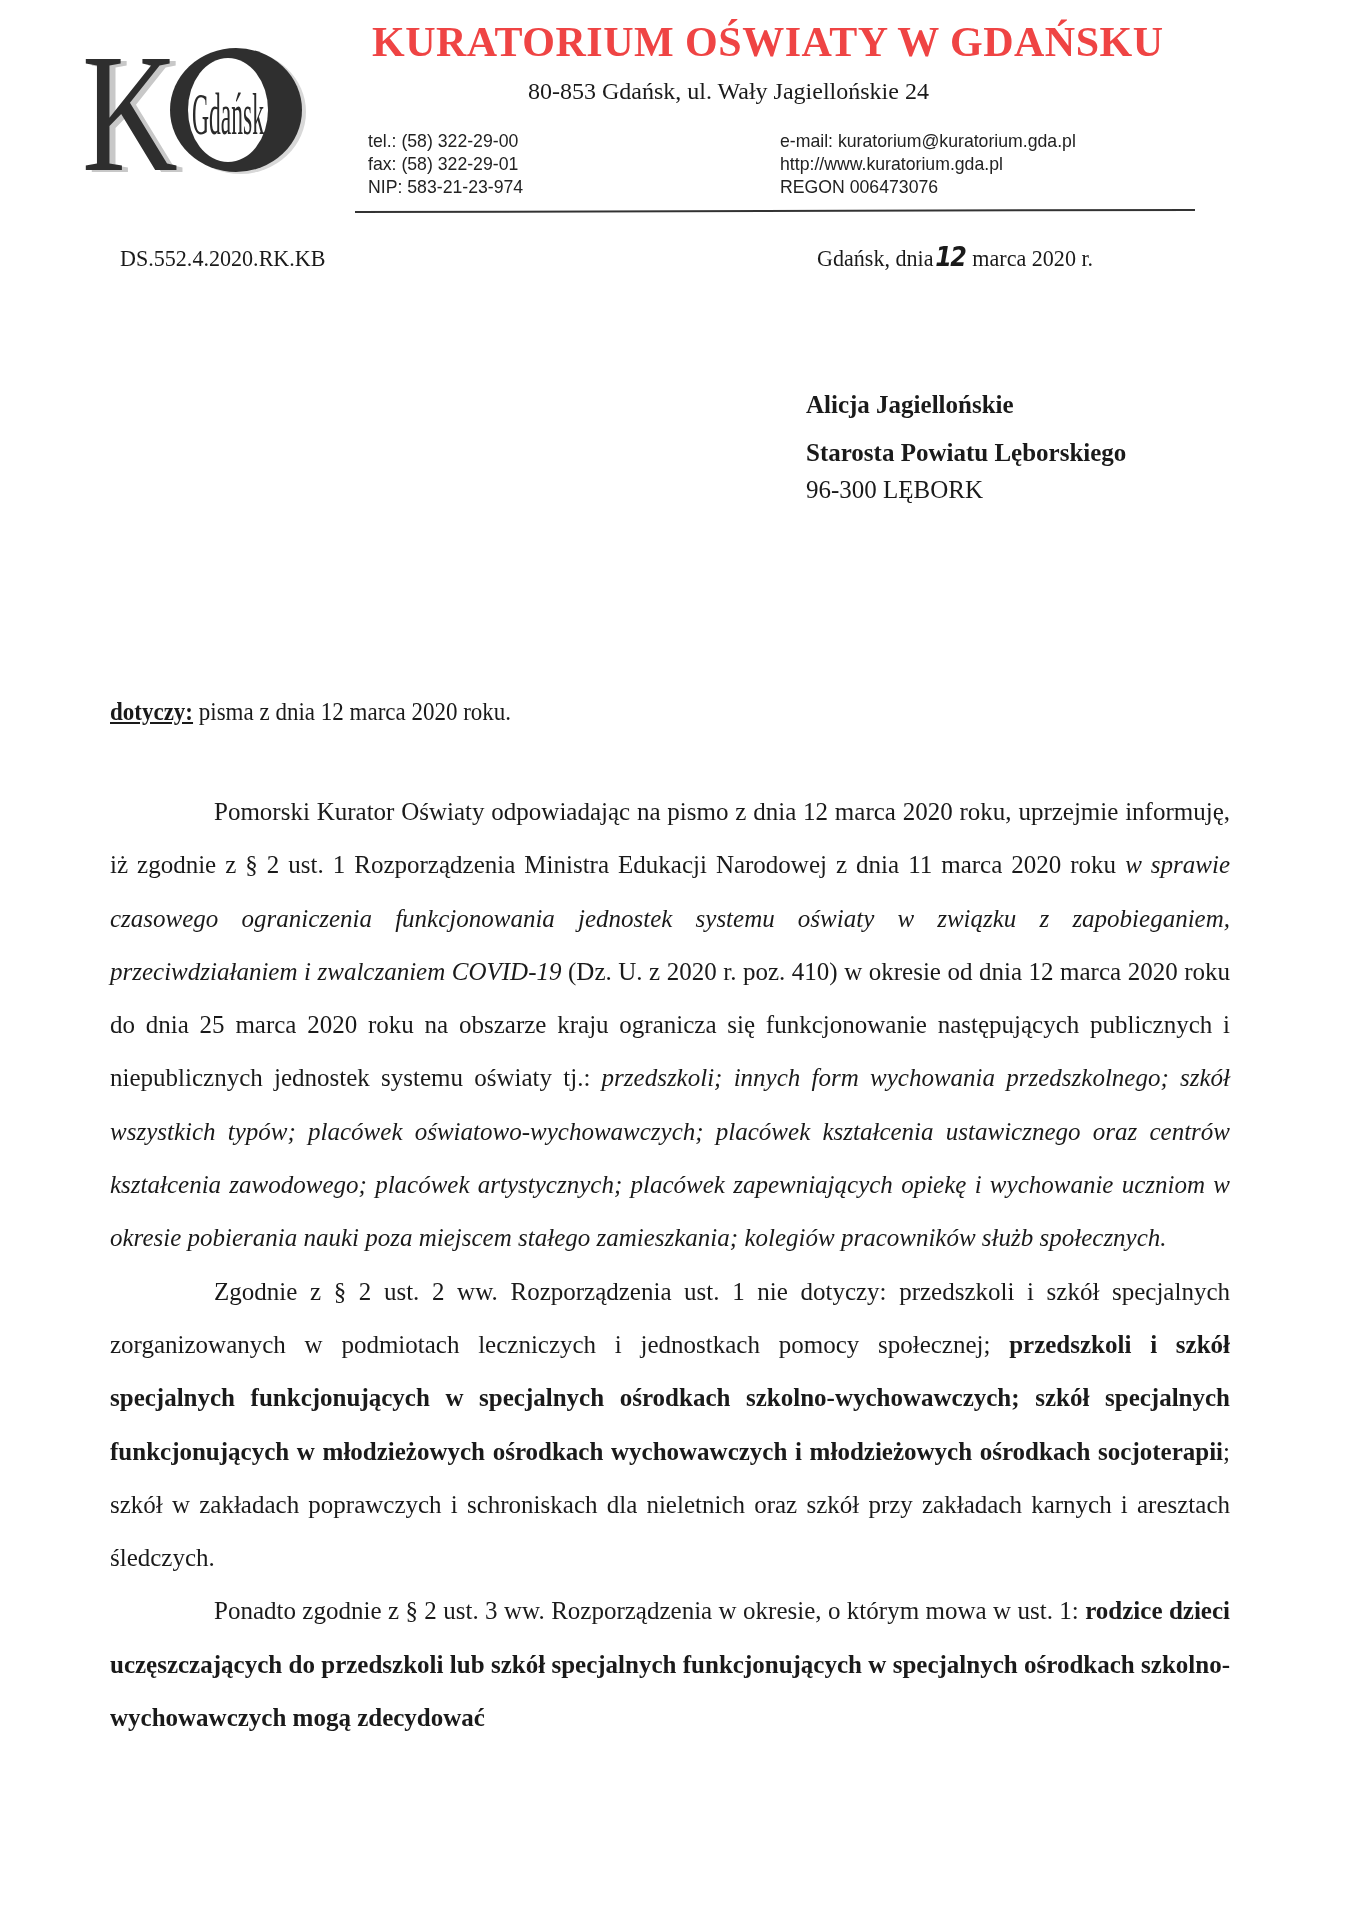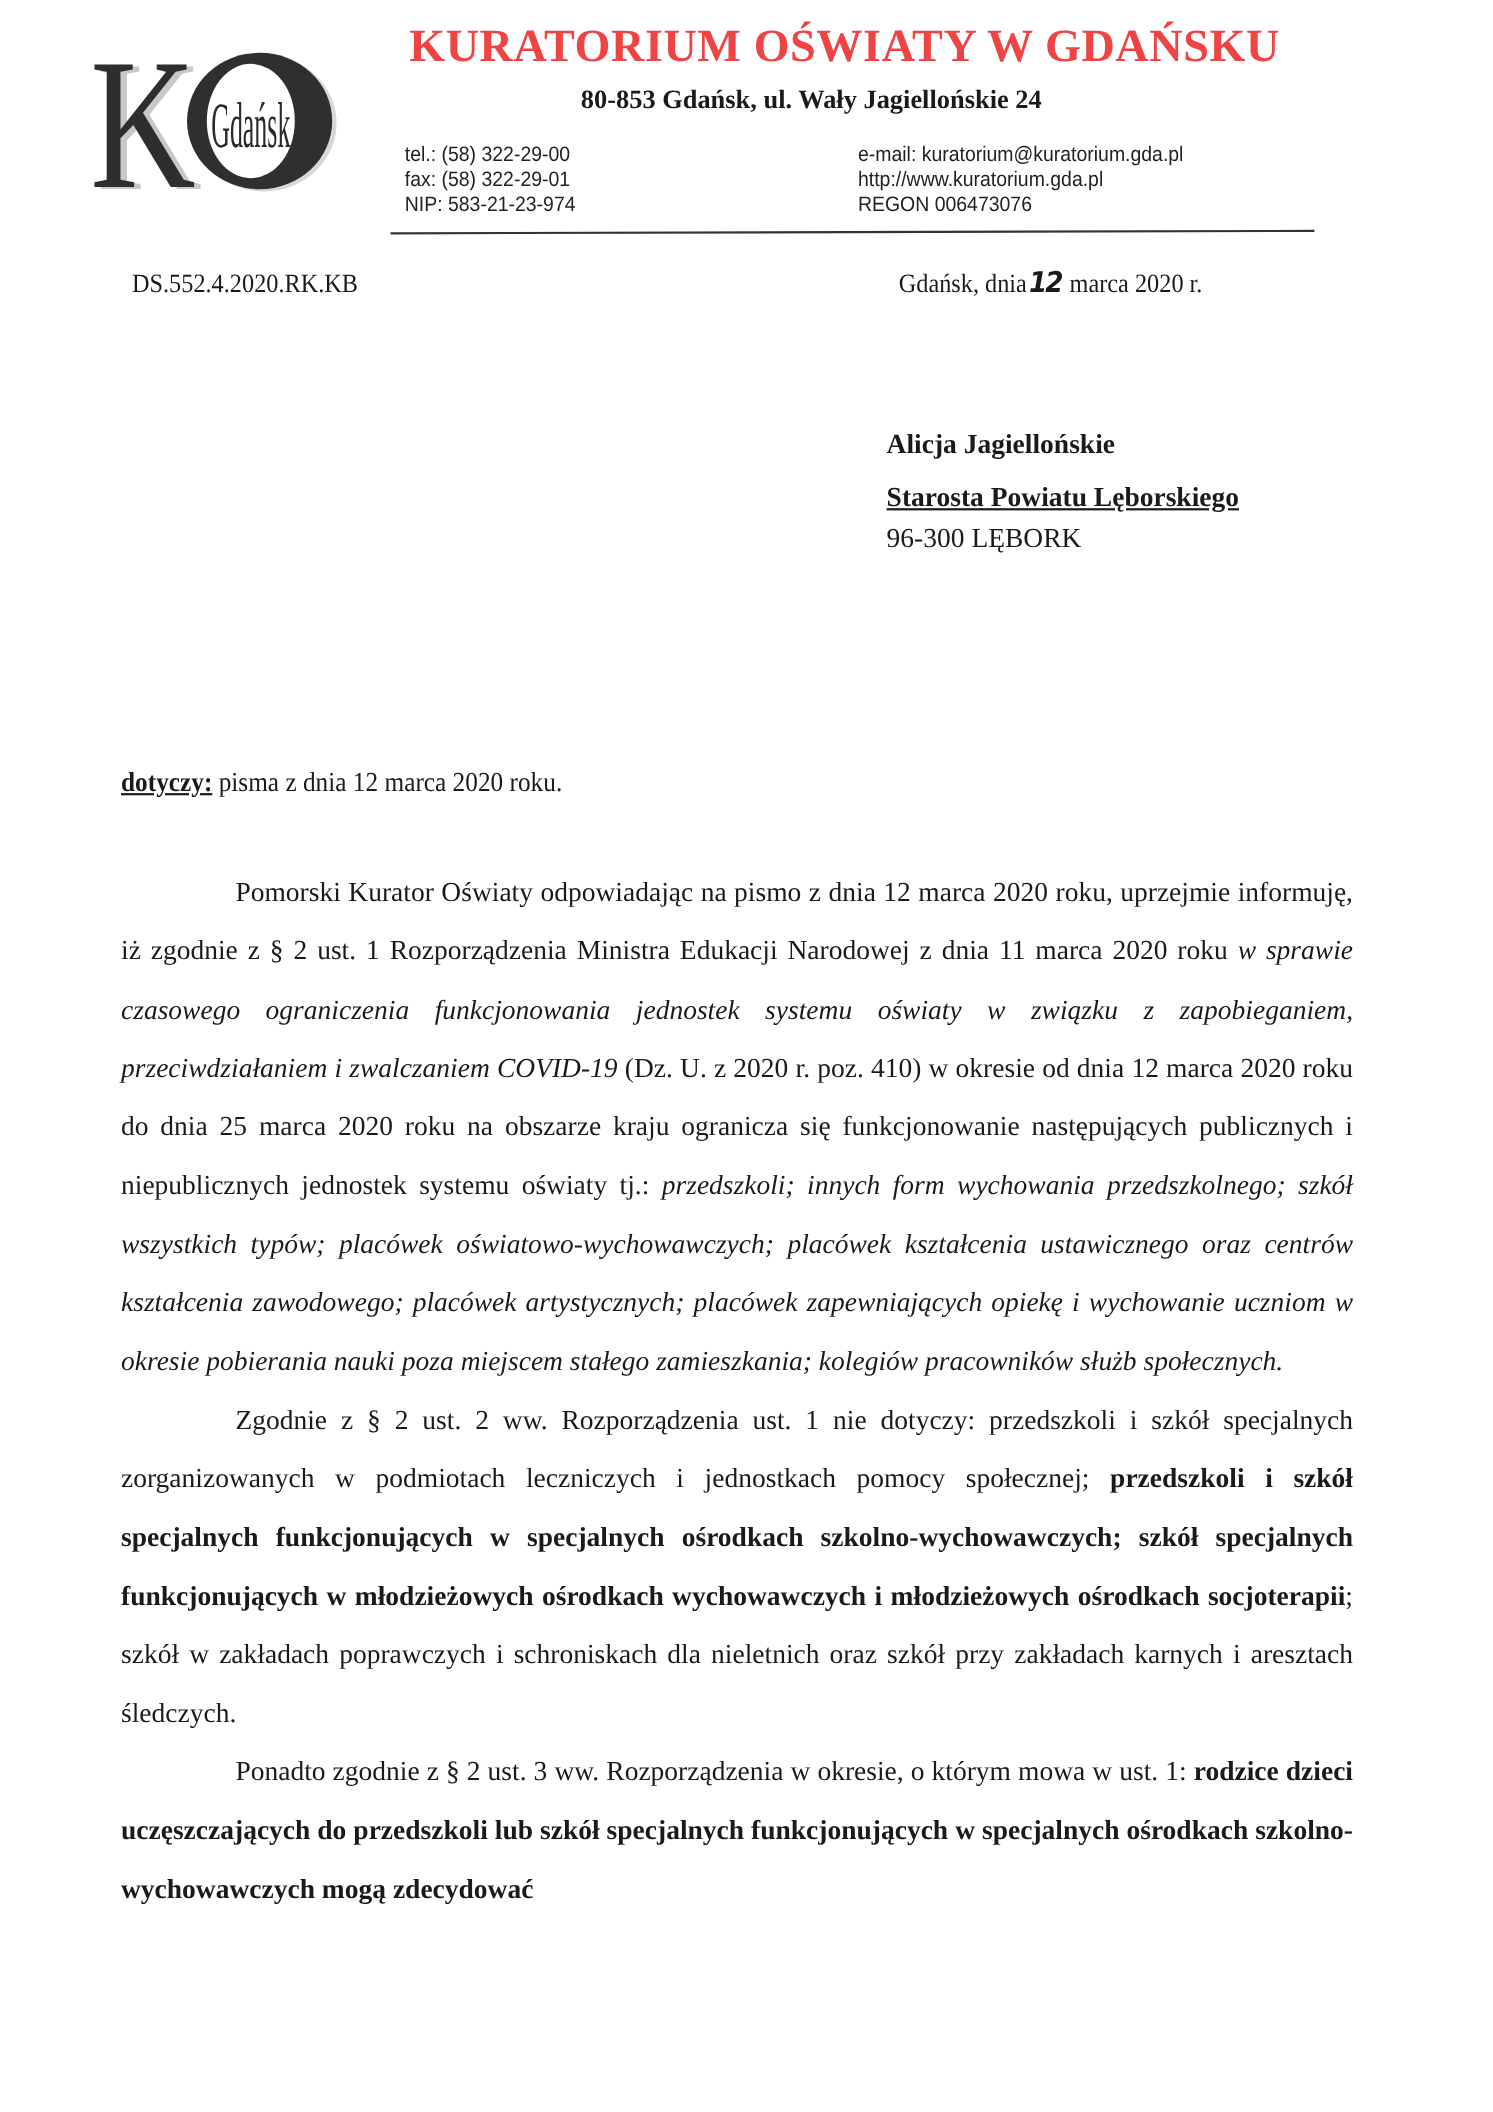--- a/index.html
+++ b/index.html
@@ -6,21 +6,21 @@
   body {
     width: 1357px; height: 1920px; position: relative; overflow: hidden;
     font-family: "Liberation Serif", "DejaVu Serif", serif; color: #1a1a1a;
   }
   .logo { position: absolute; left: 82px; top: 42px; width: 230px; height: 140px; }
   .org-title {
     position: absolute; left: 372px; top: 18px; font-size: 42px; font-weight: bold;
     letter-spacing: 0.5px; color: #ef4444; white-space: nowrap;
   }
   .org-address {
-    position: absolute; left: 528px; top: 78px; font-size: 24px; font-weight: bold; white-space: nowrap;
+    position: absolute; left: 528px; top: 78px; font-size: 24px; font-weight: normal; white-space: nowrap;
   }
   .contact-left, .contact-right {
     position: absolute; top: 129px; font-family: "Liberation Sans", "DejaVu Sans", sans-serif;
     font-size: 19px; line-height: 23px; color: #222; white-space: nowrap;
   }
   .contact-left { left: 368px; transform: scaleX(0.93); transform-origin: left top; }
   .contact-right { left: 780px; transform: scaleX(0.93); transform-origin: left top; }
   .contact-right div, .contact-left div { }
   .header-rule {
     position: absolute; left: 355px; top: 210px; width: 840px; height: 0;
@@ -35,21 +35,21 @@
     transform: scaleX(0.92); transform-origin: left top;
   }
   .place-date .handwritten {
     font-family: "DejaVu Sans", sans-serif; font-style: italic; font-size: 26px; font-weight: bold;
     letter-spacing: -2px; margin: 0 2px;
   }
   .recipient {
     position: absolute; left: 806px; top: 385px; font-size: 25px; line-height: 40px; white-space: nowrap;
   }
   .recipient .b { font-weight: bold; }
-  .recipient .gap { margin-top: 8px; text-decoration: underline; }
+  .recipient .gap { margin-top: 8px; }
   .recipient .addr { line-height: 34px; }
 
   .regarding {
     position: absolute; left: 110px; top: 698px; font-size: 25px; white-space: nowrap;
     transform: scaleX(0.92); transform-origin: left top;
   }
   .regarding .lbl { font-weight: bold; text-decoration: underline; }
 
   .body-text {
     position: absolute; left: 110px; top: 785px; width: 1120px; font-size: 25px;

